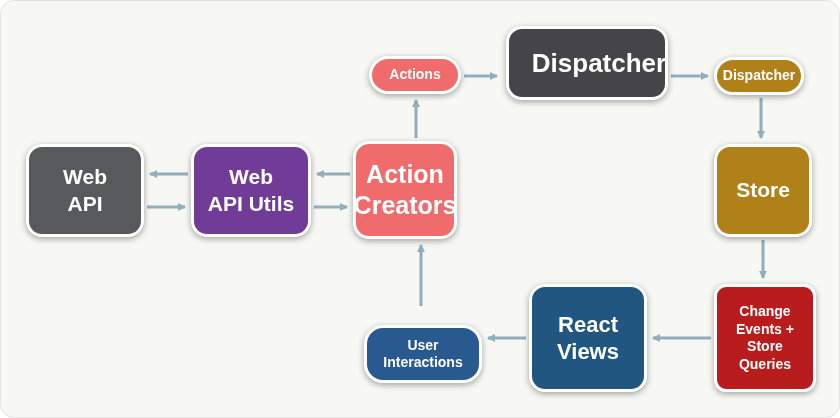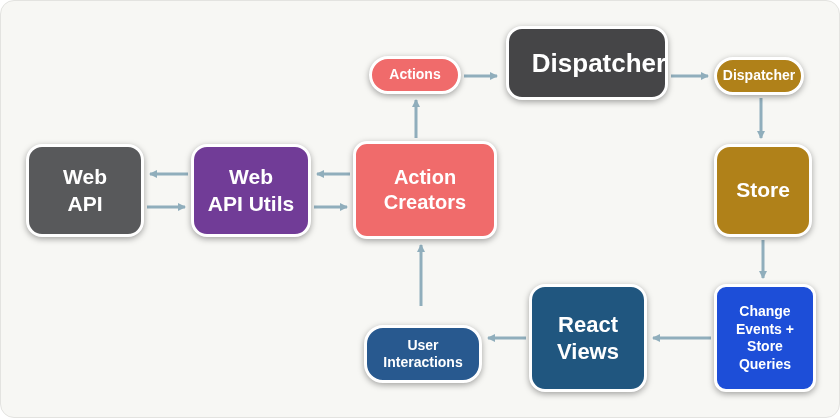--- a/index.html
+++ b/index.html
@@ -30,21 +30,21 @@
     box-sizing: border-box;
     box-shadow: 0 2px 6px rgba(0,0,0,0.35);
     border-radius: 16px;
     white-space: pre-line;
     line-height: 1.25;
   }
   .node.small { border-radius: 19px; font-size: 14px; }
 
   .n-webapi        { left: 25px;  top: 143px; width: 118px; height: 93px;  font-size: 21px; }
   .n-webapiutils   { left: 190px; top: 143px; width: 120px; height: 93px;  font-size: 21px; }
-  .n-actioncreators{ left: 352px; top: 140px; width: 144px; height: 98px;  font-size: 20px; border-radius: 14px; }
+  .n-actioncreators{ left: 352px; top: 140px; width: 104px; height: 98px;  font-size: 25px; }
   .n-actions       { left: 368px; top: 55px;  width: 92px;  height: 38px;  }
   .n-dispatcher    { left: 505px; top: 25px;  width: 162px; height: 74px;  font-size: 26px; }
   .n-callbacks     { left: 713px; top: 56px;  width: 90px;  height: 38px;  }
   .n-store         { left: 713px; top: 143px; width: 98px;  height: 93px;  font-size: 21px; }
   .n-changeevents  { left: 713px; top: 283px; width: 102px; height: 108px; font-size: 14px; border-radius: 12px; }
   .n-reactviews    { left: 528px; top: 283px; width: 118px; height: 108px; font-size: 22px; }
   .n-userinteract  { left: 363px; top: 308px; width: 118px; height: 58px;  font-size: 14px; border-radius: 12px; }
 
   svg.wires {
     position: absolute;
@@ -89,21 +89,21 @@
 Creators</div>
 
   <div class="node small n-actions" style="background-color: rgb(240, 107, 107);">Actions</div>
 
   <div class="node n-dispatcher" style="background-color: rgb(69, 69, 71); padding-left: 24px;">Dispatcher</div>
 
   <div class="node small n-callbacks" style="background-color: rgb(176, 129, 25);">Dispatcher</div>
 
   <div class="node n-store" style="background-color: rgb(176, 129, 25);">Store</div>
 
-  <div class="node n-changeevents" style="background-color: #1d4ed8;">Change
+  <div class="node n-changeevents" style="background-color: #b91c1c;">Change
 Events +
 Store
 Queries</div>
 
   <div class="node n-reactviews" style="background-color: rgb(32, 86, 127);">React
 Views</div>
 
   <div class="node small n-userinteract" style="background-color: rgb(40, 89, 143); margin-top: 16px;">User
 Interactions</div>
 

